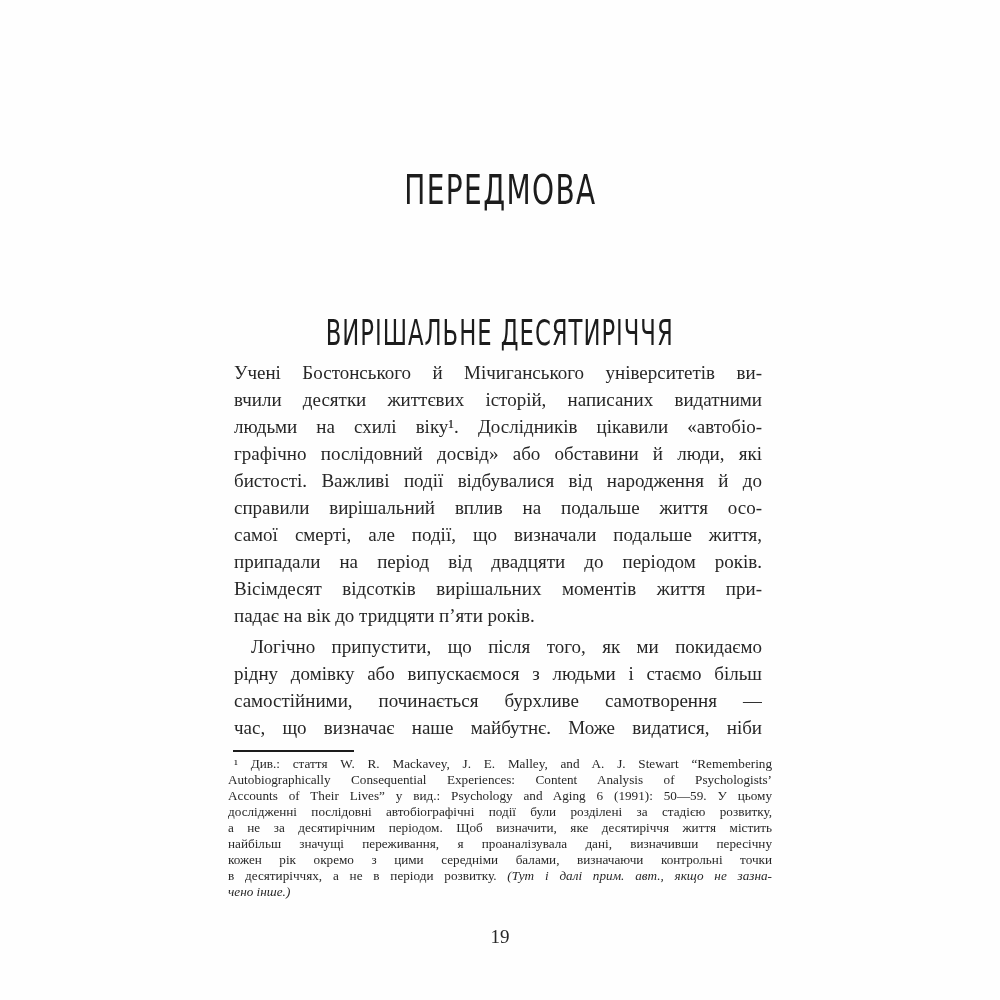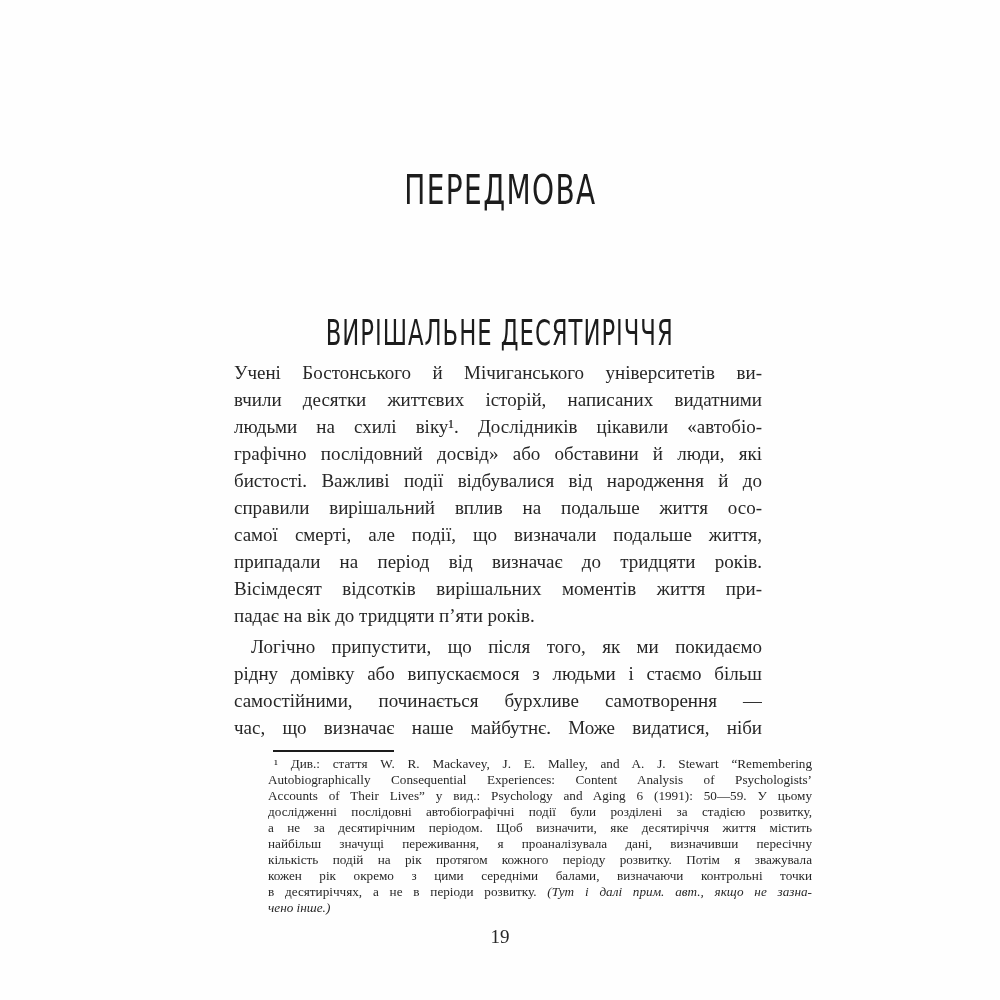--- a/index.html
+++ b/index.html
@@ -57,21 +57,20 @@
     text-align-last:justify;
     height:27px;overflow:hidden;
   }
   .line.no-just{text-align-last:left;}
   .line.indent{text-indent:17px;}
   
   .footnote{
     position:absolute;left:228px;top:744px;width:544px;
     font-size:13.2px;line-height:16px;
     color:var(--ink,#2b2b2b);
-    margin-left:40px;
   }
   .fn-rule{
     width:121px;height:2px;
     background:var(--ink-strong,#3a3a3a);
     margin:6px 0 4px 5px;
   }
   .fline{
     text-align:justify;
     text-align-last:justify;
     height:16px;overflow:hidden;
@@ -102,42 +101,41 @@
 
   <main class="body-text">
       <div class="para">
         <div class="line">Учені Бостонського й Мічиганського університетів ви-</div>
         <div class="line">вчили десятки життєвих історій, написаних видатними</div>
         <div class="line">людьми на схилі віку¹. Дослідників цікавили «автобіо-</div>
         <div class="line">графічно послідовний досвід» або обставини й люди, які</div>
         <div class="line">бистості. Важливі події відбувалися від народження й до</div>
         <div class="line">справили вирішальний вплив на подальше життя осо-</div>
         <div class="line">самої смерті, але події, що визначали подальше життя,</div>
-        <div class="line">припадали на період від визначає до тридцяти років.</div>
+        <div class="line">припадали на період від двадцяти до періодом років.</div>
         <div class="line">Вісімдесят відсотків вирішальних моментів життя при-</div>
         <div class="line no-just">падає на вік до тридцяти п’яти років.</div>
       </div>
       <div class="para">
         <div class="line indent">Логічно припустити, що після того, як ми покидаємо</div>
         <div class="line">рідну домівку або випускаємося з людьми і стаємо більш</div>
         <div class="line">самостійними, починається бурхливе самотворення —</div>
         <div class="line">час, що визначає наше майбутнє. Може видатися, ніби</div>
       </div>
     </main>
 
   <footer class="footnote">
     <div class="fn-rule"></div>
     <div class="fn-lines">
         <div class="fline first">¹ Див.: стаття W. R. Mackavey, J. E. Malley, and A. J. Stewart “Remembering</div>
         <div class="fline">Autobiographically Consequential Experiences: Content Analysis of Psychologists’</div>
         <div class="fline">Accounts of Their Lives” у вид.: Psychology and Aging 6 (1991): 50—59. У цьому</div>
         <div class="fline">дослідженні послідовні автобіографічні події були розділені за стадією розвитку,</div>
         <div class="fline">а не за десятирічним періодом. Щоб визначити, яке десятиріччя життя містить</div>
         <div class="fline">найбільш значущі переживання, я проаналізувала дані, визначивши пересічну</div>
-        <div class="fline">кількість подій на рік протягом кожного періоду розвитку. Потім я зважувала</div>
         <div class="fline">кожен рік окремо з цими середніми балами, визначаючи контрольні точки</div>
         <div class="fline"><span>в десятиріччях, а не в періоди розвитку. </span><span class="it">(Тут і далі прим. авт., якщо не зазна-</span></div>
         <div class="fline last"><span class="it">чено інше.)</span></div>
       </div>
   </footer>
 
   <div class="page-number">19</div>
 
 </div>
 

